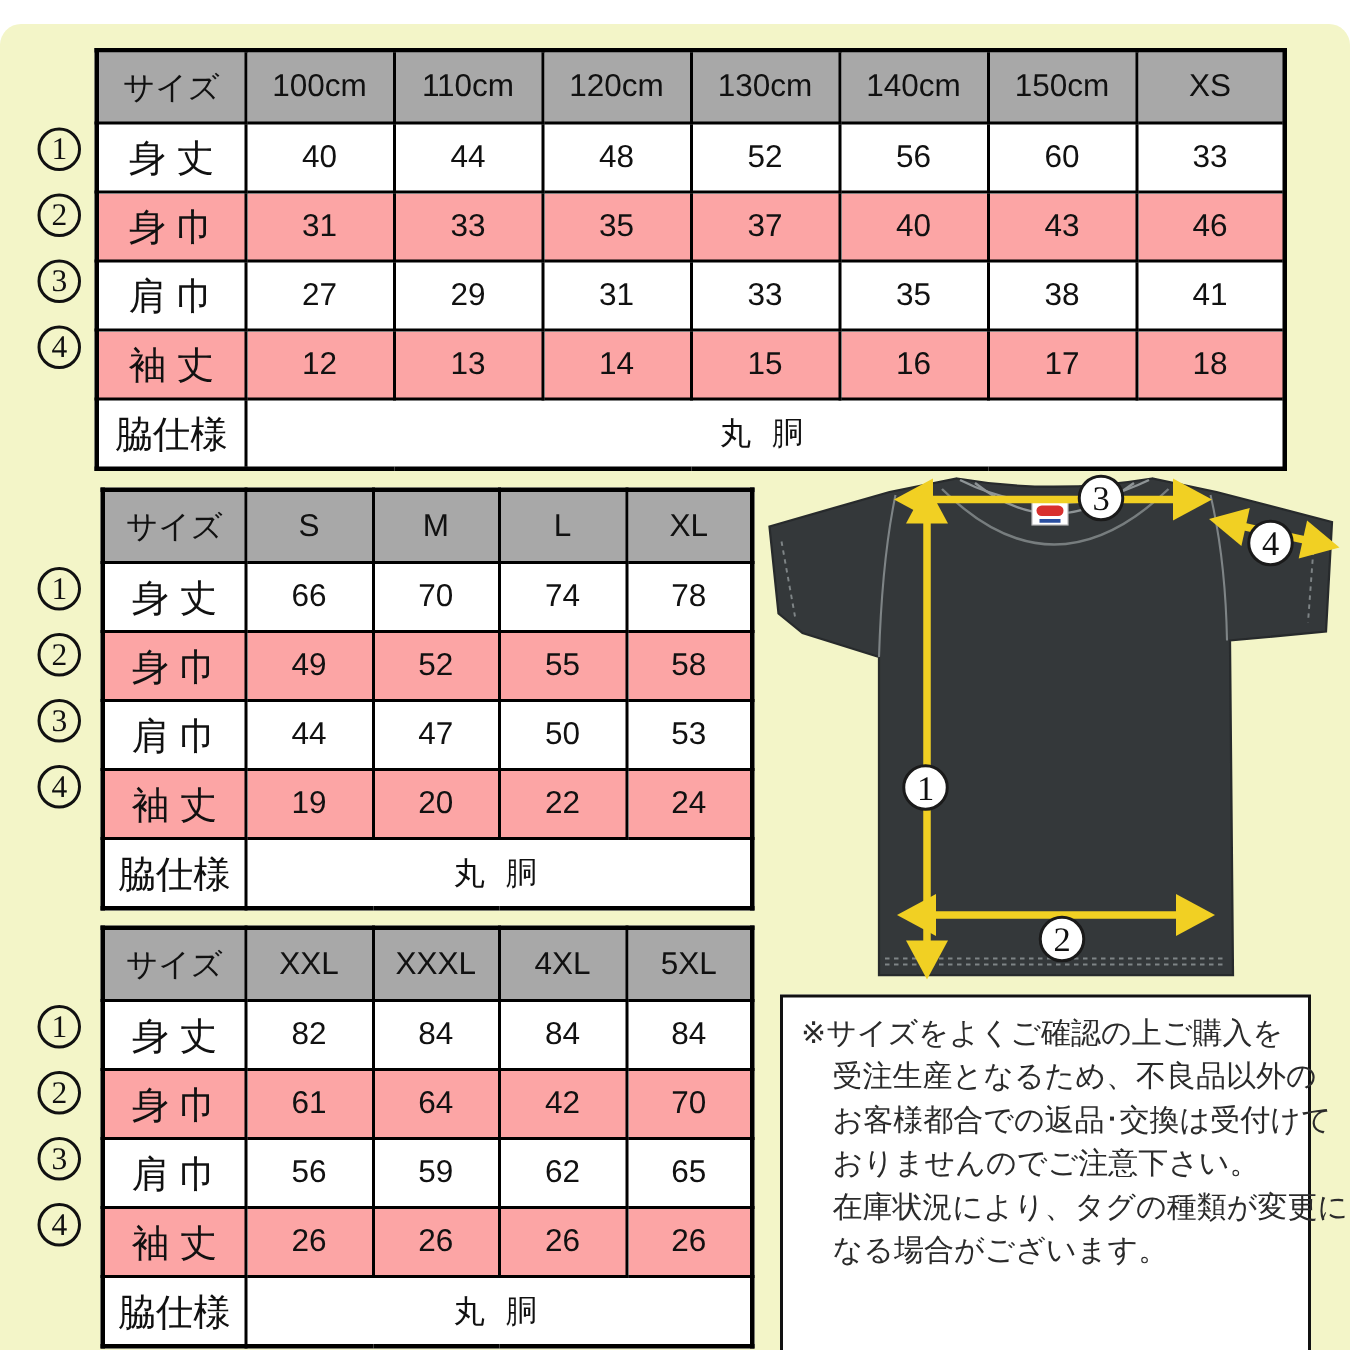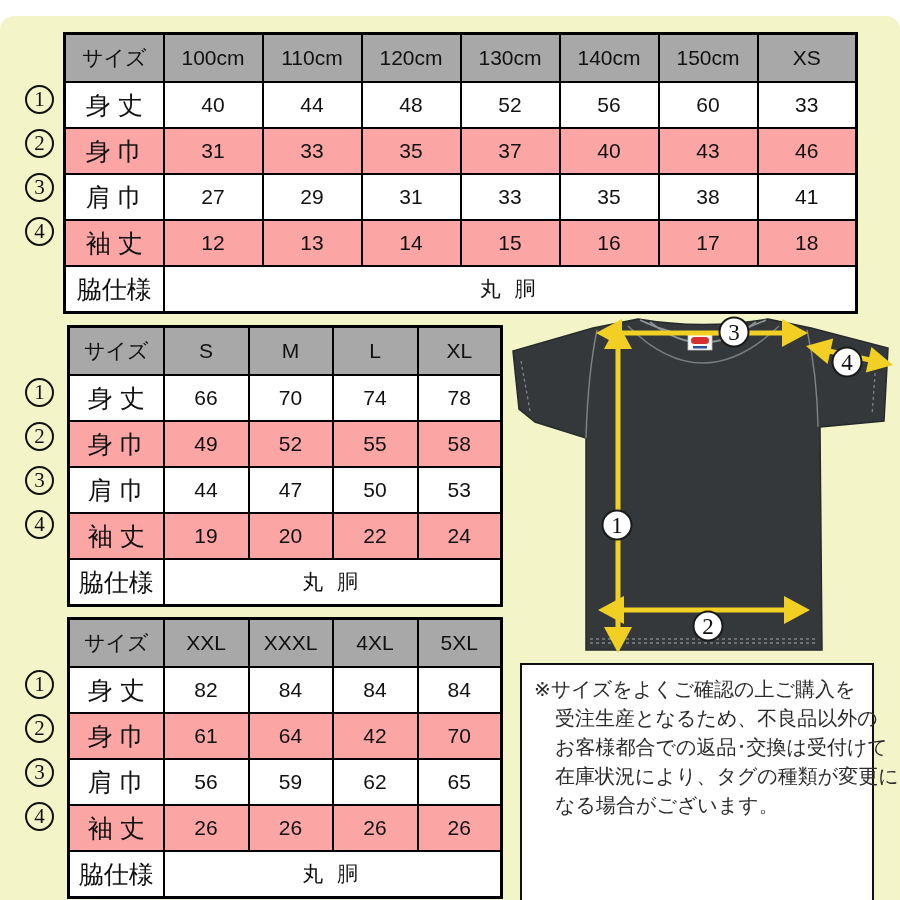--- a/index.html
+++ b/index.html
@@ -298,15 +298,16 @@
   <text class="circ-num" x="232" y="37">3</text>
   <text class="circ-num" x="345" y="67">4</text>
   <text class="circ-num" x="115" y="230">1</text>
   <text class="circ-num" x="206" y="331">2</text>
 </svg>
 
 <div class="notice">
   <div class="nline">※サイズをよくご確認の上ご購入を</div>
   <div class="nline ind">受注生産となるため、不良品以外の</div>
   <div class="nline ind">お客様都合での返品･交換は受付けて</div>
+  <div class="nline ind">おりませんのでご注意下さい。</div>
   <div class="nline ind">在庫状況により、タグの種類が変更に</div>
   <div class="nline ind">なる場合がございます。</div>
 </div>
 
 </body></html>

